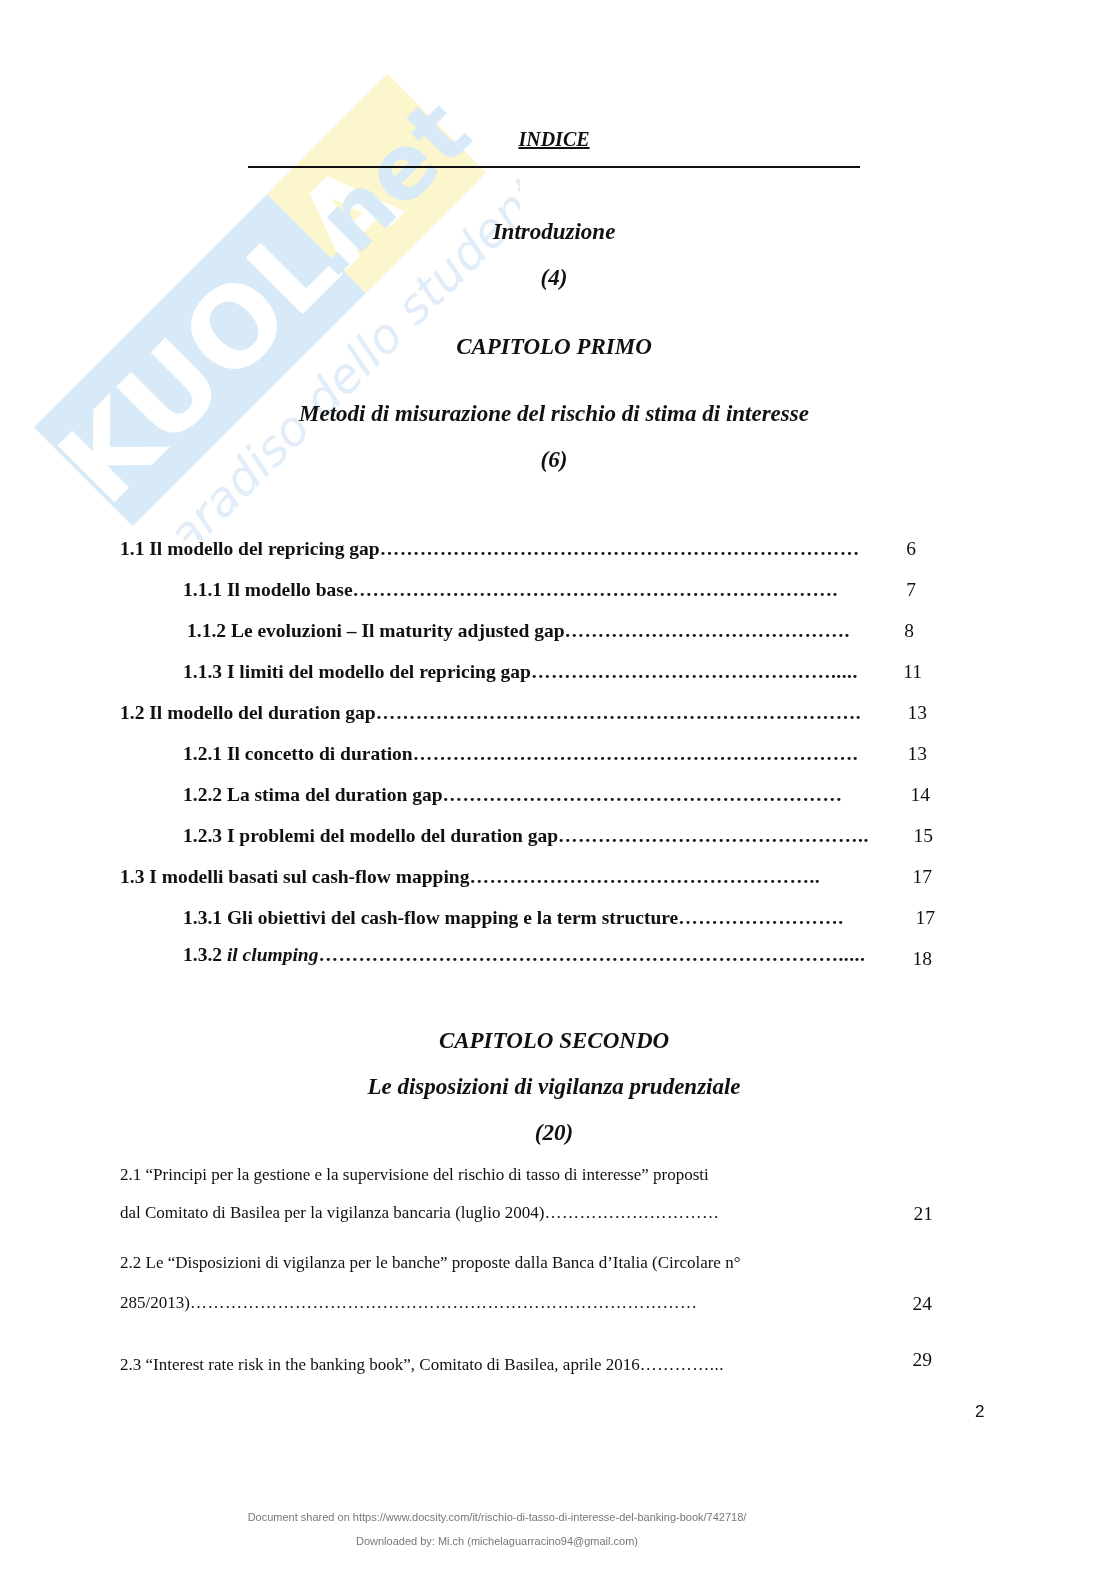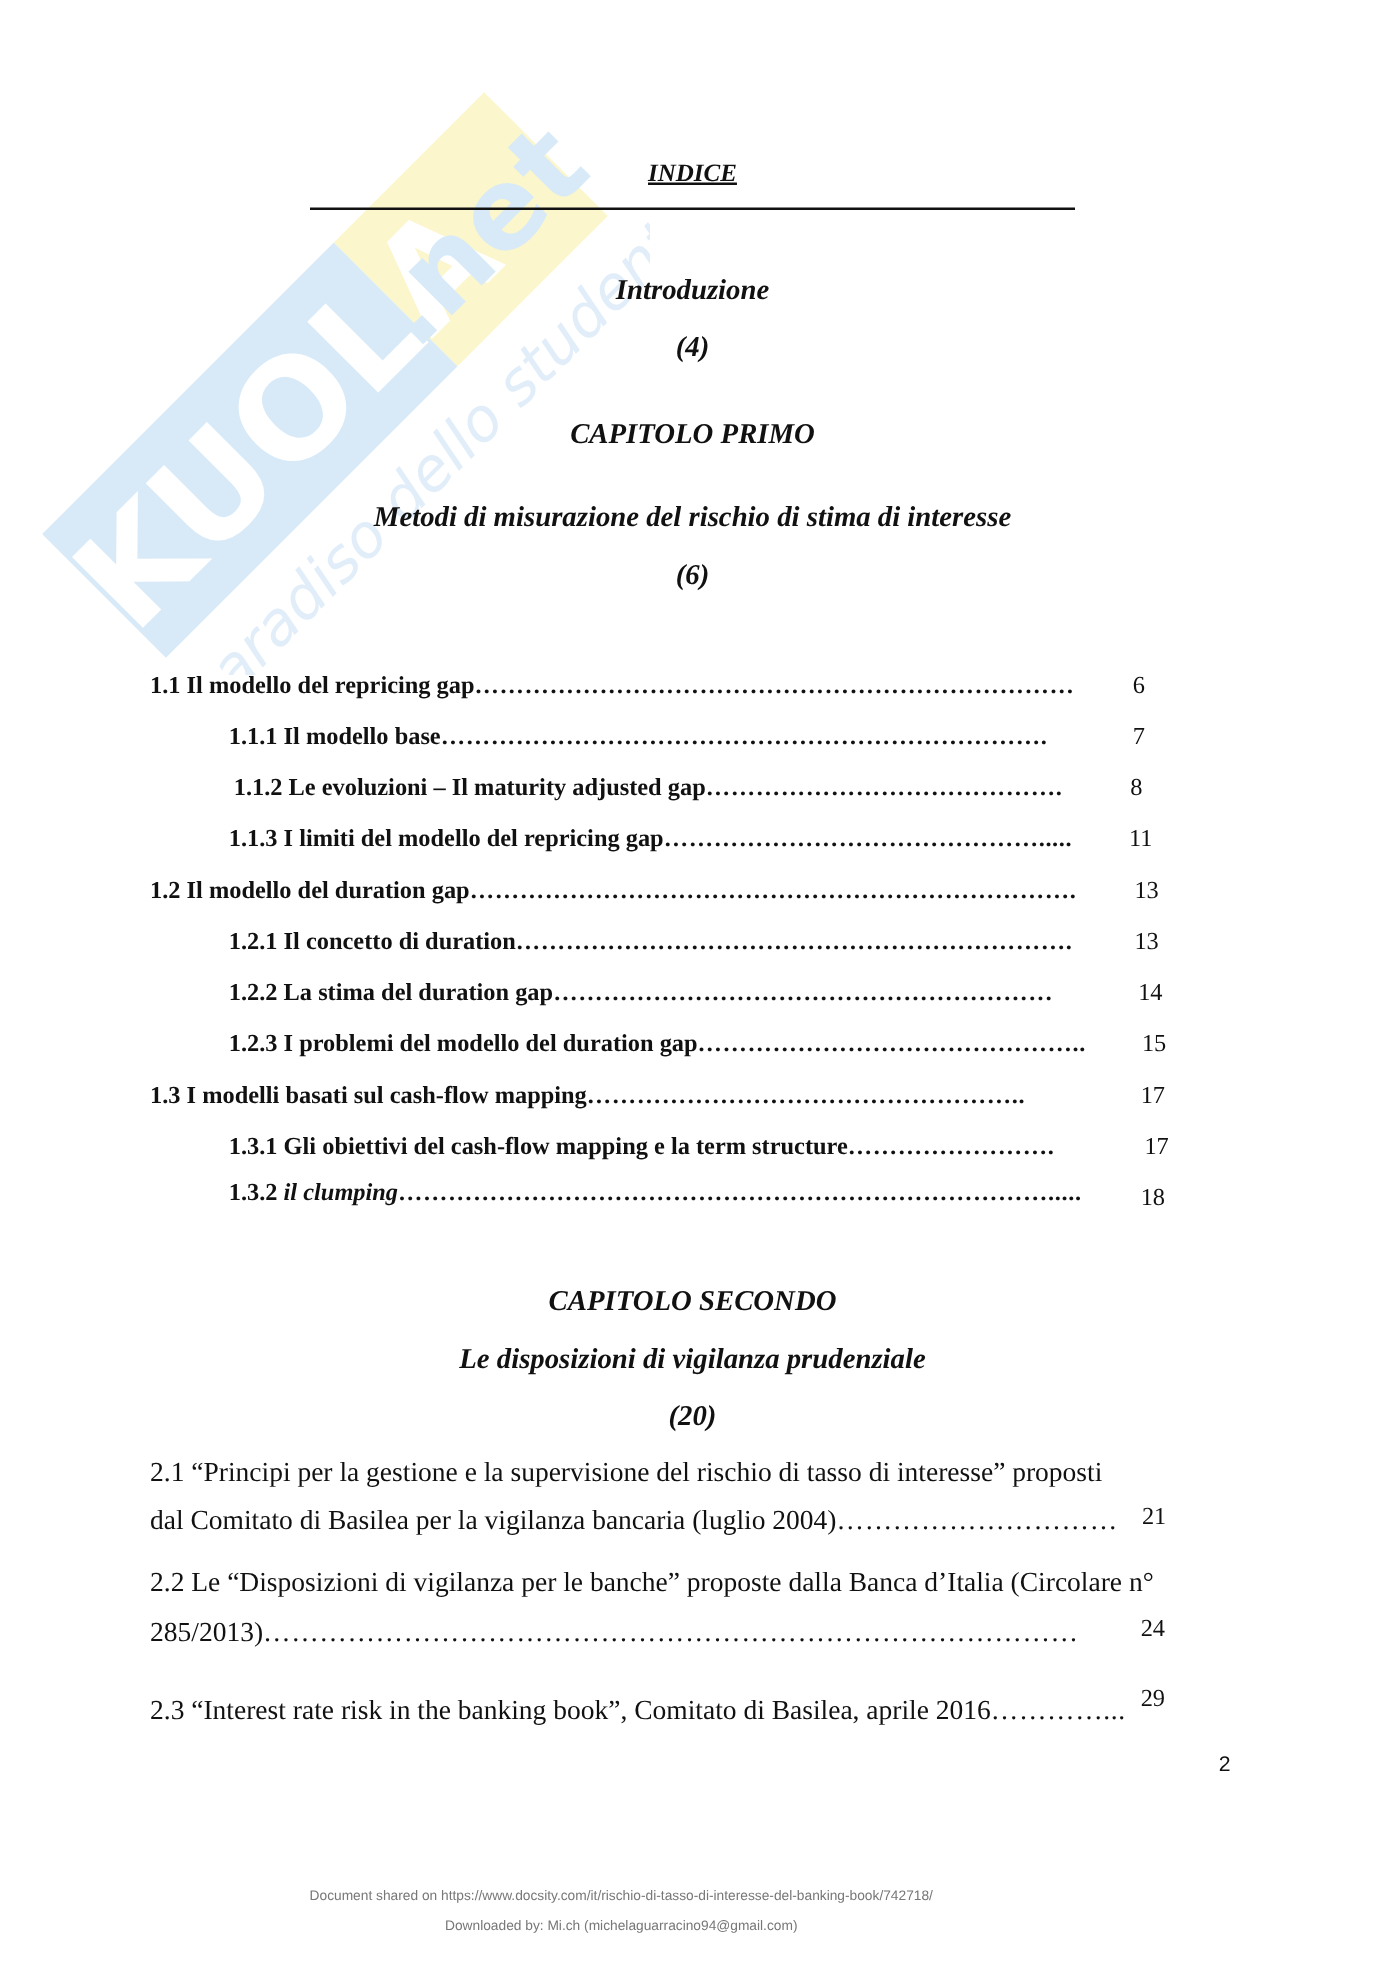--- a/index.html
+++ b/index.html
@@ -7,21 +7,21 @@
          font-family:"Liberation Serif", serif; color:#111; }
   .watermark { position:absolute; left:20px; top:40px; width:500px; height:500px; pointer-events:none; }
   .center { position:absolute; left:248px; width:612px; text-align:center; }
   .h-title { font-weight:bold; font-style:italic; font-size:20px;text-decoration:underline; }
   .h-sub { font-weight:bold; font-style:italic; font-size:23px; }
   .rule { position:absolute; left:248px; top:166px; width:612px; height:0; border-top:2px solid #111; }
   .toc-row { position:absolute; font-size:19.5px; white-space:nowrap;font-weight:bold; }
   .toc-text { display:inline; }
   .toc-dots { display:inline; letter-spacing:0.5px; }
   .toc-page { position:absolute; font-size:19.5px; text-align:right; width:40px; }
-  .toc-multi { position:absolute; font-size:22px; white-space:nowrap; }
+  .toc-multi { position:absolute; font-size:17px; white-space:nowrap; }
   .ital { font-style:italic; }
   .page-num { position:absolute; left:975px; top:1402px; font-family:"Liberation Sans", sans-serif; font-size:17px; }
   .footer { position:absolute; left:0; width:994px; text-align:center; font-family:"Liberation Sans", sans-serif; font-size:11px; color:#777; }
 </style>
 </head>
 <body>
 
 <svg class="watermark" viewBox="0 0 500 500">
   <g transform="translate(240,260) rotate(-45)">
     <rect x="-250" y="-70" width="330" height="140" fill="#d8eaf8"></rect>

